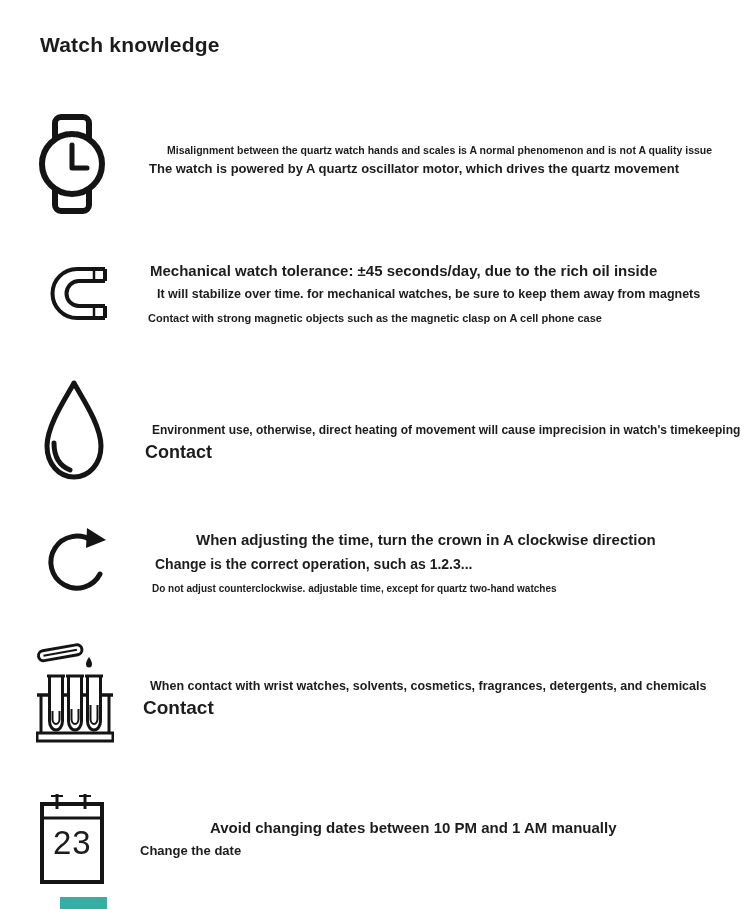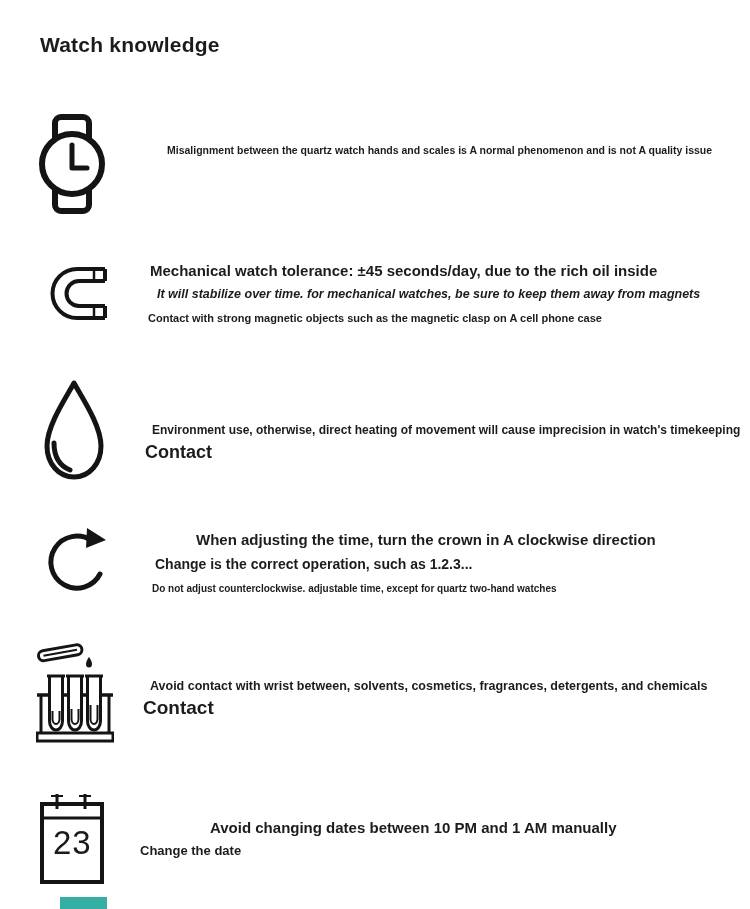--- a/index.html
+++ b/index.html
@@ -10,21 +10,21 @@
   .abs{position:absolute;white-space:nowrap;}
   .b{font-weight:bold;}
   .title{left:40px;top:33px;font-size:21px;letter-spacing:.2px;}
   
   .icon-watch{left:38px;top:114px;width:68px;height:100px;}
   .s0l0{left:167px;top:144px;font-size:10.5px;}
   .s0l1{left:149px;top:161px;font-size:13px;}
   
   .icon-magnet{left:44px;top:265px;width:64px;height:57px;}
   .s1l0{left:150px;top:262px;font-size:15px;}
-  .s1l1{left:157px;top:287px;font-size:12.5px;font-style:italic;}
+  .s1l1{left:157px;top:287px;font-size:12.5px;}
   .s1l2{left:148px;top:312px;font-size:11px;}
   
   .icon-drop{left:40px;top:377px;width:68px;height:105px;}
   .s2l0{left:139px;top:399px;font-size:11px;}
   .s2l1{left:152px;top:423px;font-size:12px;}
   .s2l2{left:145px;top:442px;font-size:18px;}
   
   .icon-rotate{left:45px;top:524px;width:65px;height:73px;}
   .s3l0{left:196px;top:531px;font-size:15px;}
   .s3l1{left:155px;top:556px;font-size:14px;}
@@ -50,20 +50,21 @@
 
   <div class="abs icon-watch">
     <svg width="68" height="100" viewBox="0 0 68 100">
       <rect x="17" y="3" width="34" height="27" rx="6" fill="#fff" stroke="#141414" stroke-width="6"></rect>
       <rect x="17" y="70" width="34" height="27" rx="6" fill="#fff" stroke="#141414" stroke-width="6"></rect>
       <circle cx="34" cy="50" r="30" fill="#fff" stroke="#141414" stroke-width="6"></circle>
       <path d="M34 31 L34 54 L49 54" fill="none" stroke="#141414" stroke-width="5" stroke-linecap="round" stroke-linejoin="round"></path>
     </svg>
   </div>
   <div class="abs b s0l0">Misalignment between the quartz watch hands and scales is A normal phenomenon and is not A quality issue</div>
+  <div class="abs b s0l1">The watch is powered by A quartz oscillator motor, which drives the quartz movement</div>
 
   <div class="abs icon-magnet">
     <svg width="64" height="57" viewBox="0 0 64 57">
       <path d="M61 4 H33 A24.5 24.5 0 0 0 33 53 H61" fill="none" stroke="#141414" stroke-width="4"></path>
       <path d="M61 16 H35 A12.5 12.5 0 0 0 35 41 H61" fill="none" stroke="#141414" stroke-width="4"></path>
       <path d="M61 4 V16 M61 41 V53" stroke="#141414" stroke-width="4"></path>
       <path d="M50 4 V16 M50 41 V53" stroke="#141414" stroke-width="2.5"></path>
     </svg>
   </div>
   <div class="abs b s1l0">Mechanical watch tolerance: ±45 seconds/day, due to the rich oil inside</div>
@@ -110,21 +111,21 @@
         <line x1="49" y1="35" x2="67" y2="35"></line>
       </g>
       <g fill="none" stroke="#141414" stroke-width="2">
         <path d="M16.5 70 V78 A3.5 5 0 0 0 23.5 78 V70"></path>
         <path d="M35.5 68 V78 A3.5 5 0 0 0 42.5 78 V68"></path>
         <path d="M54.5 64 V78 A3.5 5 0 0 0 61.5 78 V64"></path>
       </g>
       <rect x="1" y="92" width="76" height="8" fill="#fff" stroke="#141414" stroke-width="3"></rect>
     </svg>
   </div>
-  <div class="abs b s4l0">Avoid contact with wrist between, solvents, cosmetics, fragrances, detergents, and chemicals</div>
+  <div class="abs b s4l0">When contact with wrist watches, solvents, cosmetics, fragrances, detergents, and chemicals</div>
   <div class="abs b s4l1">Contact</div>
 
   <div class="abs icon-calendar">
     <svg width="64" height="91" viewBox="0 0 64 91">
       <rect x="2" y="11" width="60" height="78" fill="#fff" stroke="#141414" stroke-width="4"></rect>
       <line x1="2" y1="25" x2="62" y2="25" stroke="#141414" stroke-width="3"></line>
       <line x1="17" y1="1" x2="17" y2="16" stroke="#141414" stroke-width="3"></line>
       <line x1="45" y1="1" x2="45" y2="16" stroke="#141414" stroke-width="3"></line>
       <line x1="11" y1="3" x2="23" y2="3" stroke="#141414" stroke-width="2"></line>
       <line x1="39" y1="3" x2="51" y2="3" stroke="#141414" stroke-width="2"></line>

